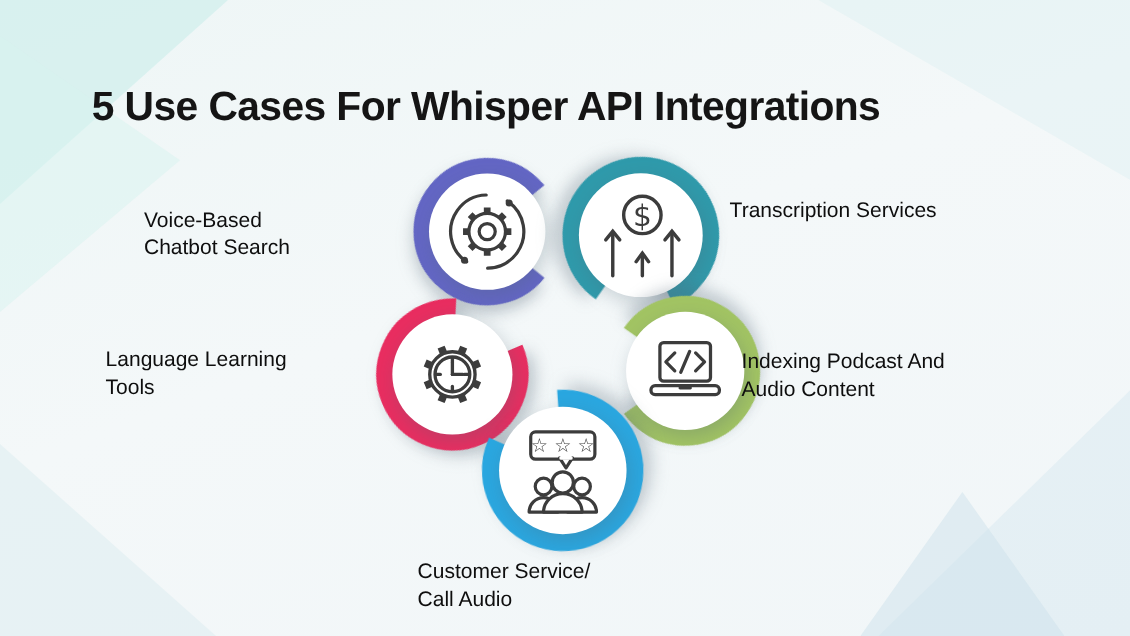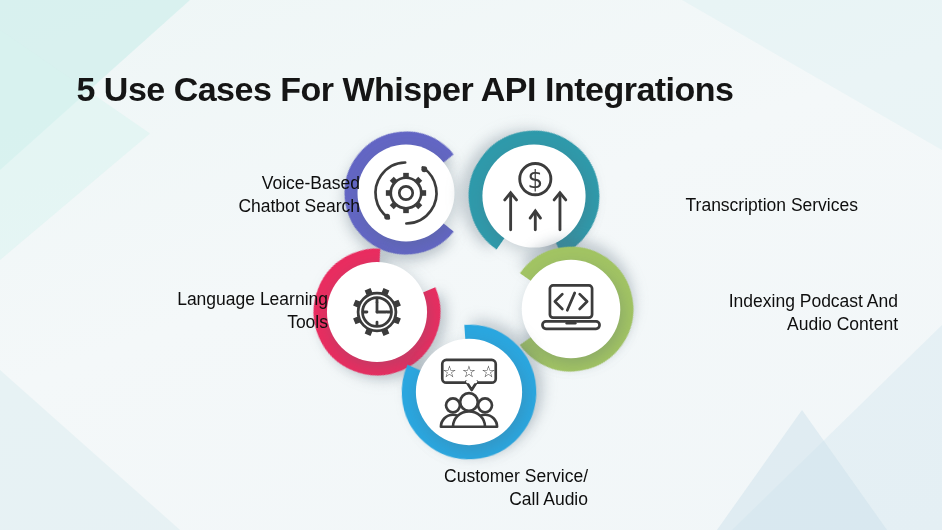--- a/index.html
+++ b/index.html
@@ -29,21 +29,21 @@
   .ring .arc{filter:drop-shadow(3px 5px 5px rgba(80,100,115,.32));}
   .ring .inner{filter:drop-shadow(2px 4px 6px rgba(80,100,115,.28));}
   .icon{
     position:absolute;left:50%;top:50%;
     width:62%;height:62%;transform:translate(-50%,-50%);
   }
   .icon svg{width:100%;height:100%;}
   .label{
     position:absolute;
     font-size:17.5px;line-height:23px;
-    text-align:right;white-space:pre-line;color:#0e0e0e;
+    text-align:left;white-space:pre-line;color:#0e0e0e;
   }
 </style>
 </head>
 <body>
 
 <div id="canvas">
 
   <div class="bg-shape tri-tl1"></div>
   <div class="bg-shape tri-tl2"></div>
   <div class="bg-shape tri-tr"></div>
@@ -160,21 +160,21 @@
         <path d="M11,58 a9 9 0 0 1 18 0 z" fill="#ffffff"></path>
         <path d="M35,58 a9 9 0 0 1 18 0 z" fill="#ffffff"></path>
         <circle cx="32" cy="39.5" r="6.6" fill="#ffffff"></circle>
         <path d="M20,58 a12 11.5 0 0 1 24 0 z" fill="#ffffff"></path>
       </svg>
     </div>
   </div>
 
   <div class="label" style="left:120px;top:172px;width:240px;">Voice-Based
 Chatbot Search</div>
-  <div class="label" style="left:608px;top:194px;width:250px;">Transcription Services</div>
+  <div class="label" style="left:608px;top:164px;width:250px;">Transcription Services</div>
   <div class="label" style="left:88px;top:288px;width:240px;">Language Learning
 Tools</div>
-  <div class="label" style="left:636px;top:290px;width:262px;">Indexing Podcast And
+  <div class="label" style="left:618px;top:290px;width:262px;">Indexing Podcast And
 Audio Content</div>
   <div class="label" style="left:348px;top:465px;width:240px;">Customer Service/
 Call Audio</div>
 
 </div>
 
 </body></html>

